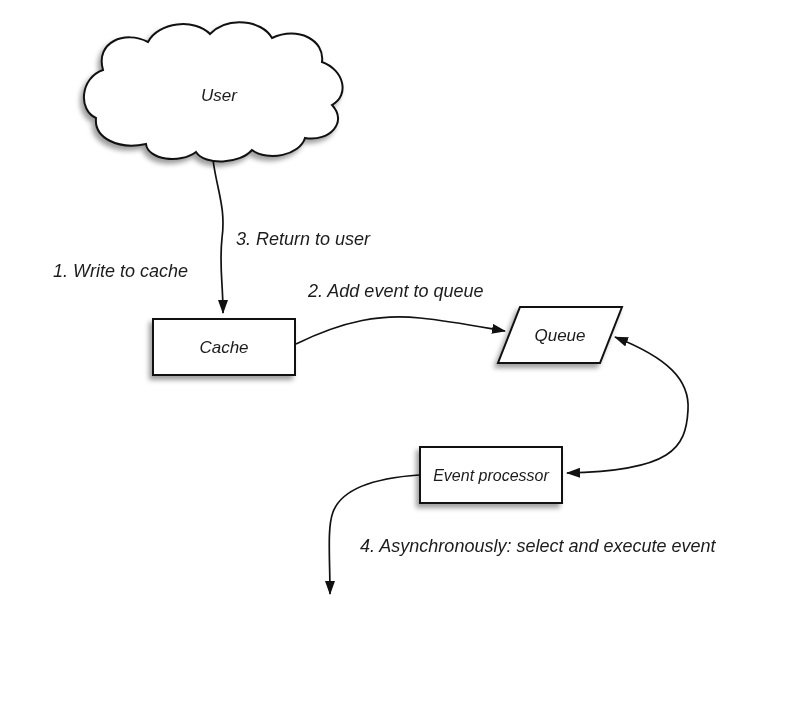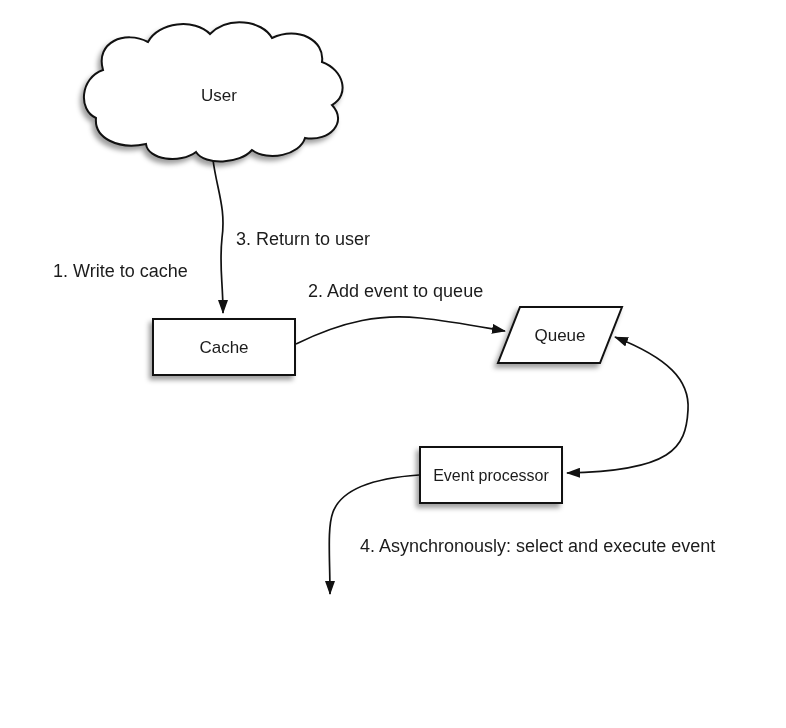--- a/index.html
+++ b/index.html
@@ -7,20 +7,21 @@
     padding: 0;
     background: #ffffff;
     font-family: "Liberation Sans", sans-serif;
   }
   .stage {
     position: relative;
     width: 786px;
     height: 596px;
     background: #ffffff;
     overflow: hidden;
+    font-style: italic;
   }
   svg text {
     fill: #1c1c1c;
     font-family: "Liberation Sans", sans-serif;
   }
   .node-label  { font-size: 17px; }
   .node-label-sm { font-size: 16px; }
   .annotation  { font-size: 18px; }
   .shape {
     fill: #ffffff;

